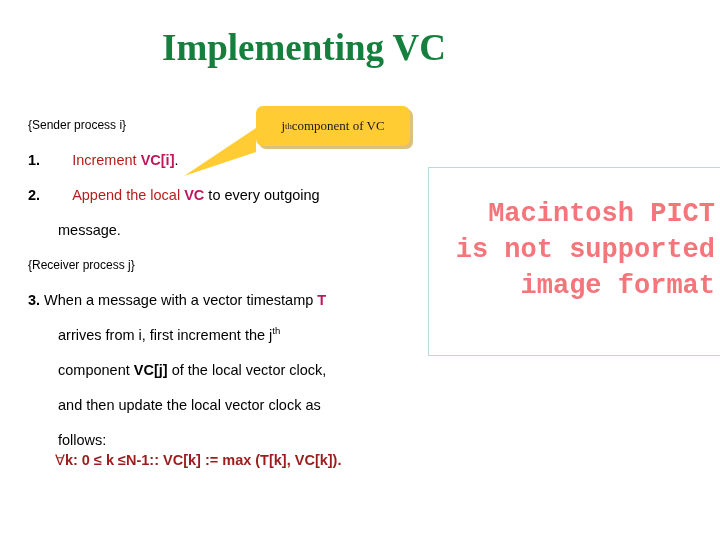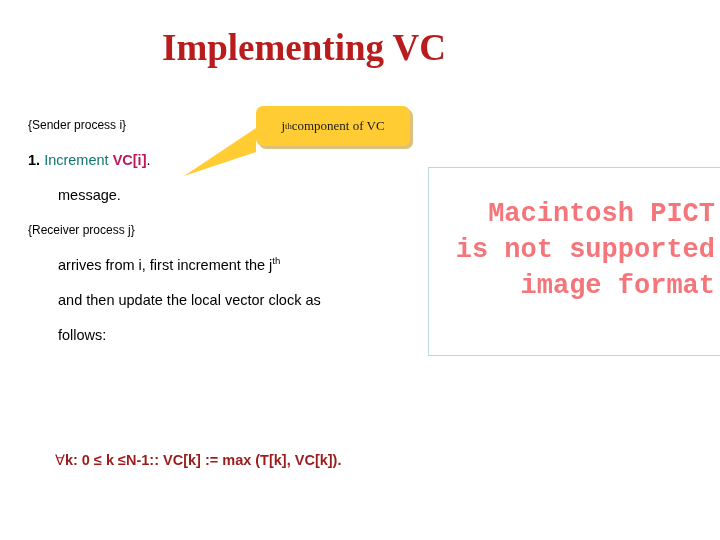--- a/index.html
+++ b/index.html
@@ -20,21 +20,21 @@
   #slide-title {
     position: absolute;
     left: 0;
     top: 26px;
     width: 608px;
     text-align: center;
     font-family: "Liberation Serif", serif;
     font-weight: bold;
     font-size: 37px;
     line-height: 44px;
-    color: #b91c1c;
+    color: #15803d;
     letter-spacing: 0px;
   }
 
   
   #body-block {
     position: absolute;
     left: 28px;
     top: 108px;
     width: 392px;
   }
@@ -45,21 +45,22 @@
     white-space: nowrap;
   }
   .hdr {
     font-weight: normal;
     font-size: 12px;
   }
   .num {
     font-weight: bold;
   }
   .red {
-    color: #0f766e;
+    color: #b91c1c;
+    margin-left: 28px;
   }
   .redb {
     color: #be185d;
     font-weight: bold;
   }
   .blackb {
     font-weight: bold;
   }
   .indent {
     padding-left: 30px;
@@ -146,30 +147,39 @@
 <div id="slide-title">Implementing VC</div>
 
 <div id="body-block">
 
   <div class="line hdr">{Sender process i}</div>
 
   <div class="line">
     <span class="num">1.</span><span>&nbsp;</span><span class="red">Increment </span><span class="redb">VC[i]</span><span>.</span>
   </div>
 
+  <div class="line">
+    <span class="num">2.</span><span>&nbsp;</span><span class="red">Append the local </span><span class="redb">VC</span><span> to every outgoing</span>
+  </div>
 
   <div class="line indent">message.</div>
 
   <div class="line hdr">{Receiver process j}</div>
 
+  <div class="line">
+    <span class="num">3.</span><span> When a message with a vector timestamp </span><span class="redb">T</span>
+  </div>
 
   <div class="line indent">
     <span>arrives  from  i,  first  increment  the  j</span><sup>th</sup>
   </div>
 
+  <div class="line indent">
+    <span>component </span><span class="blackb">VC[j]</span><span> of the local vector clock,</span>
+  </div>
 
   <div class="line indent">and  then  update  the  local  vector  clock  as</div>
 
   <div class="line indent">follows:</div>
 </div>
 
 <div id="formula-line">
   <span class="forall">∀</span><span>k: 0 ≤ k ≤N-1:: VC[k] := max (T[k], VC[k]).</span>
 </div>
 

